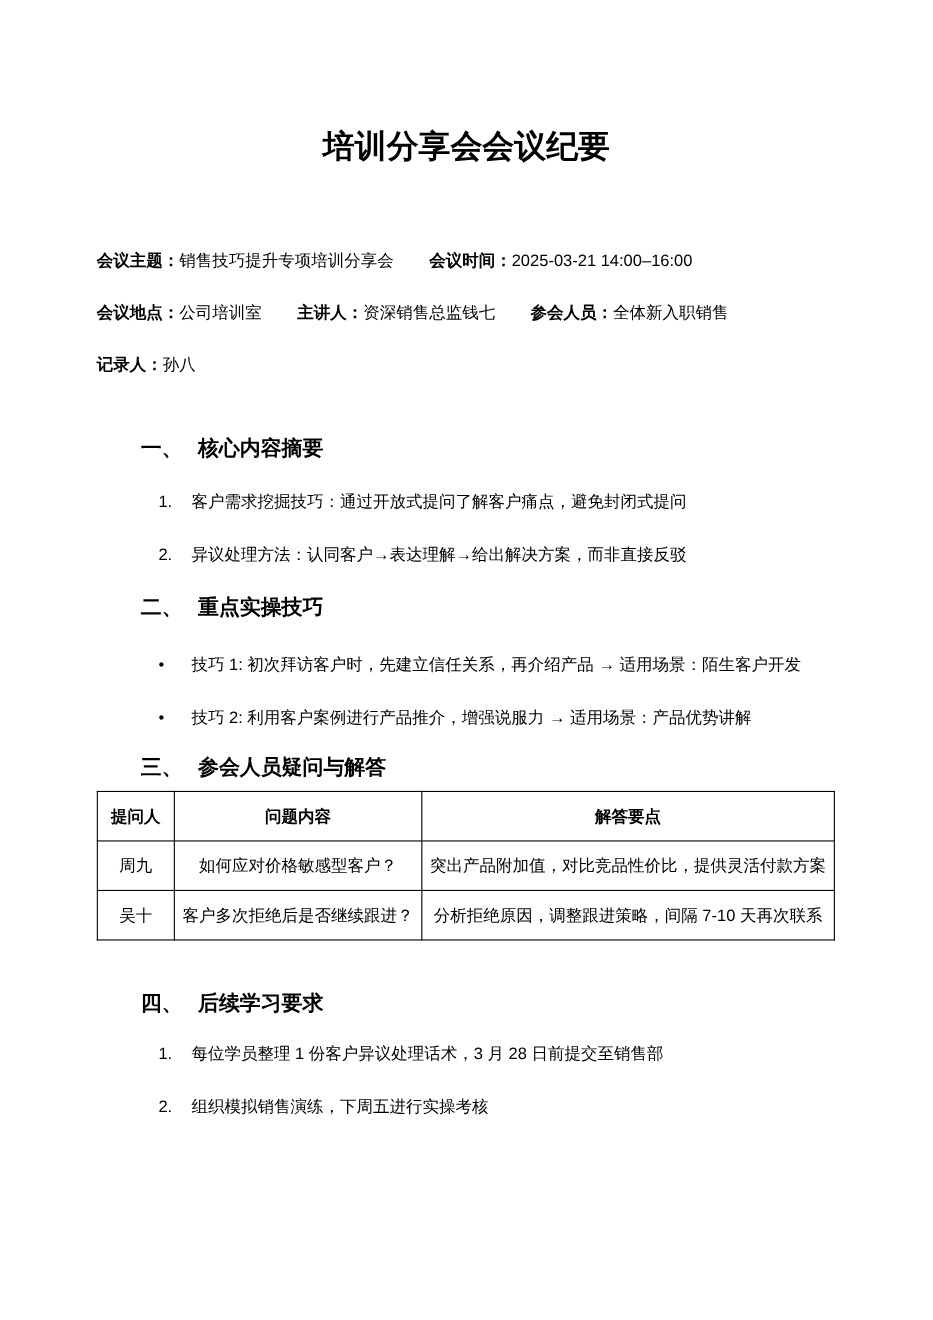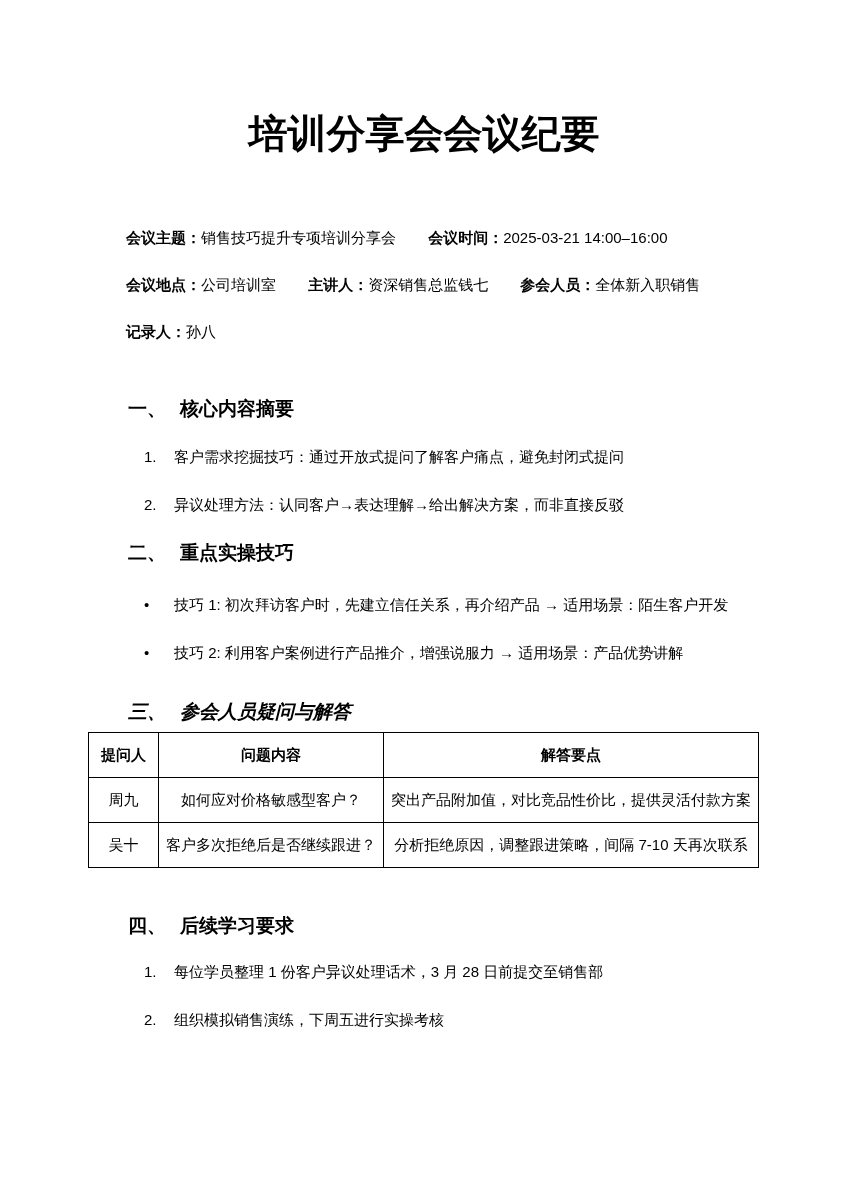--- a/index.html
+++ b/index.html
@@ -8,46 +8,46 @@
     width:848px; height:1200px;
     margin:0 auto;
     background:#ffffff;
     color:#000000;
     font-family:"Liberation Sans", sans-serif;
     box-sizing:border-box;
     padding:112px 88px 0 88px;
     overflow:hidden;
   }
   .doc-title {
-    font-size:39px;
+    font-size:29px;
     font-weight:bold;
     text-align:center;
     line-height:44px;
     margin:0;
   }
-  .meta { margin-top:58px; margin-left:38px; font-size:15px; }
+  .meta { margin-top:58px; font-size:15px; }
   .meta-row { line-height:47px; white-space:nowrap; }
   .pair { display:inline-block; margin-right:28px; }
   .pair:last-child { margin-right:0; }
   .meta-label { font-weight:bold; }
   .meta-value { font-weight:normal; }
 
   .section-heading {
     font-size:19px;
     font-weight:bold;
     line-height:28px;
     margin-left:40px;
     white-space:nowrap;
   }
   .section-heading .sec-num { display:inline-block; }
   .section-heading .sec-title { display:inline-block; margin-left:14px; }
 
   .h1 { margin-top:40px; }
   .h2 { margin-top:10px; }
-  .h3 { margin-top:21px;font-style:italic; }
+  .h3 { margin-top:8px; }
   .h4 { margin-top:44px; }
 
   .doc-list { margin:0; }
   .l1 { margin-top:10px; }
   .l2 { margin-top:14px; }
   .l4 { margin-top:8px; }
   .doc-item {
     display:flex;
     margin-left:56px;
     font-size:15px;

